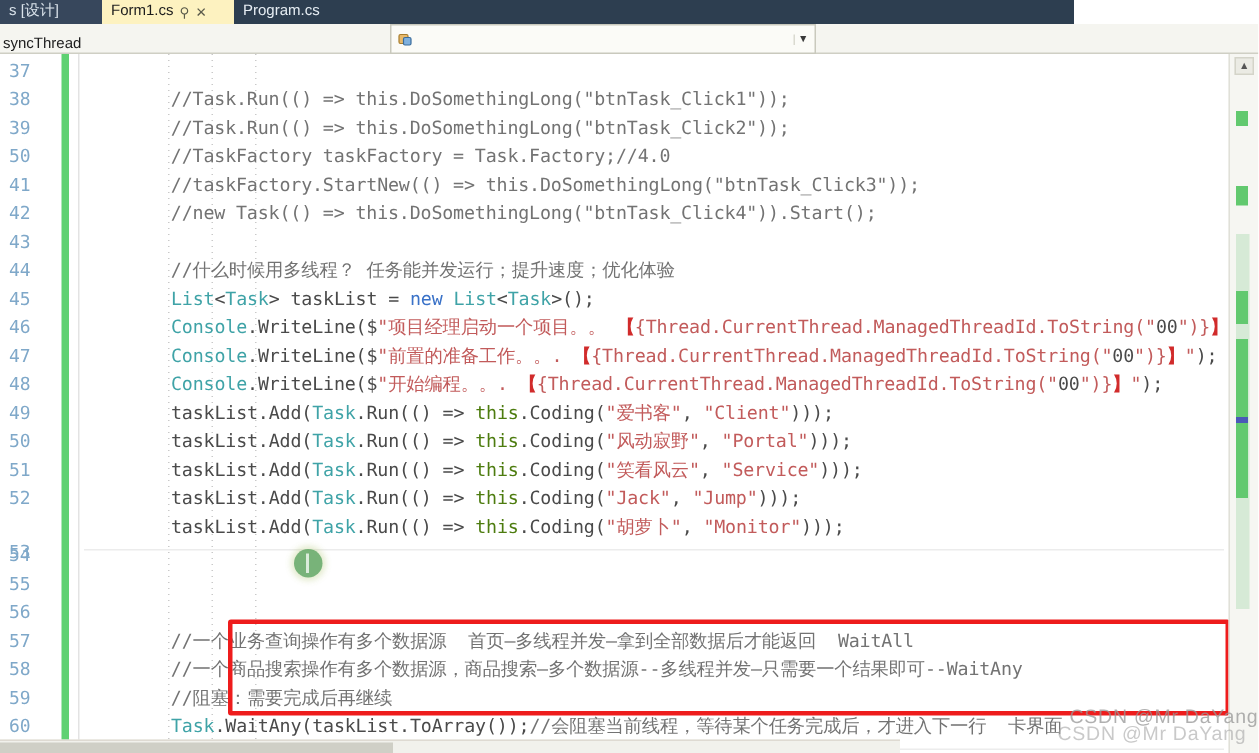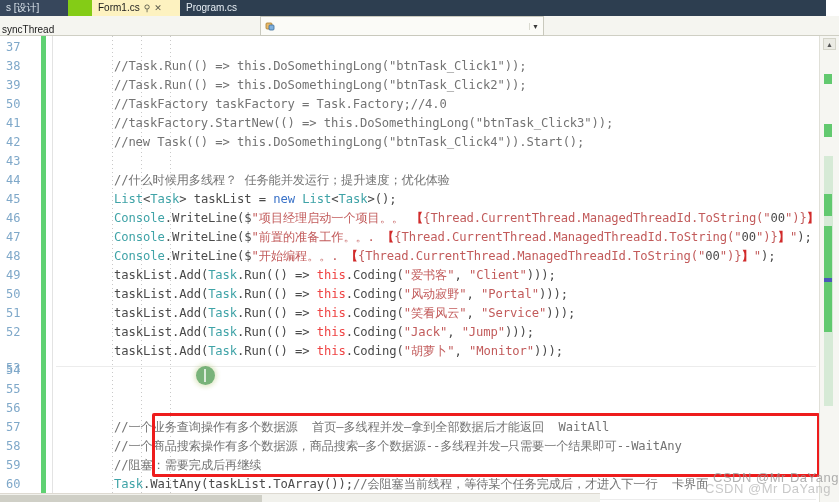--- a/index.html
+++ b/index.html
@@ -5,31 +5,31 @@
   * { box-sizing: border-box; margin:0; padding:0; }
   html,body{
     width:839px; height:502px; overflow:hidden;
     background:#ffffff;
     font-family:"Liberation Sans", sans-serif;
   }
   #app{ position:relative; width:839px; height:502px; overflow:hidden; background:#fff; }
 
   
   .tabstrip{
-    position:absolute; left:0; top:0; width:826px; height:16px;
-    background:#84cc16;
+    position:absolute; left:0; top:0; width:716px; height:16px;
+    background:#701a75;
     display:flex; align-items:stretch;
   }
   .tab{
     display:flex; align-items:center; gap:4px;
     padding:0 6px; height:16px;
     font-size:10px; line-height:16px; white-space:nowrap;
   }
   .tab.inactive-dark{ background:#37475c; color:#d9e2ea; }
-  .tab.active-doc{ background:#fdf2c0; color:#1c1c1c;margin-left:24px; }
+  .tab.active-doc{ background:#fdf2c0; color:#1c1c1c; }
   .tab.inactive-flat{ background:#2d3e50; color:#e6edf3; }
   .tab .pin, .tab .close{ font-size:9px; color:#5a5a4a; }
   .tabstrip .tab-fill{ flex:1 1 auto; background:#2d3e50; }
 
   
   .navbar{
     position:absolute; left:0; top:16px; width:839px; height:20px;
     background:#f5f5f0; border-bottom:1px solid #cfcfc4;
     display:flex; align-items:stretch;
   }
@@ -78,21 +78,21 @@
     font-size:12.2px; white-space:pre;
   }
   .cl{
     position:absolute; left:0; height:19px; line-height:19px;
     white-space:pre; letter-spacing:-0.1px;
   }
   
   .cmt{ color:#737373; }
   .kw{ color:#3a72c8; }
   .typ{ color:#3fa3a7; }
-  .thisk{ color:#ef4444;text-align:right; }
+  .thisk{ color:#4d7c0f;text-align:right; }
   .str{ color:#c25b5b; }
   .pln{ color:#4a4a4a; }
   .strbr{ color:#d12b2b; font-weight:bold; }
 
   
   .redbox{
     position:absolute; left:152px; top:377px; width:668px; height:64px;
     border:3px solid #ee1c1c; border-radius:2px; background:transparent;
   }
   .cursor-dot{

